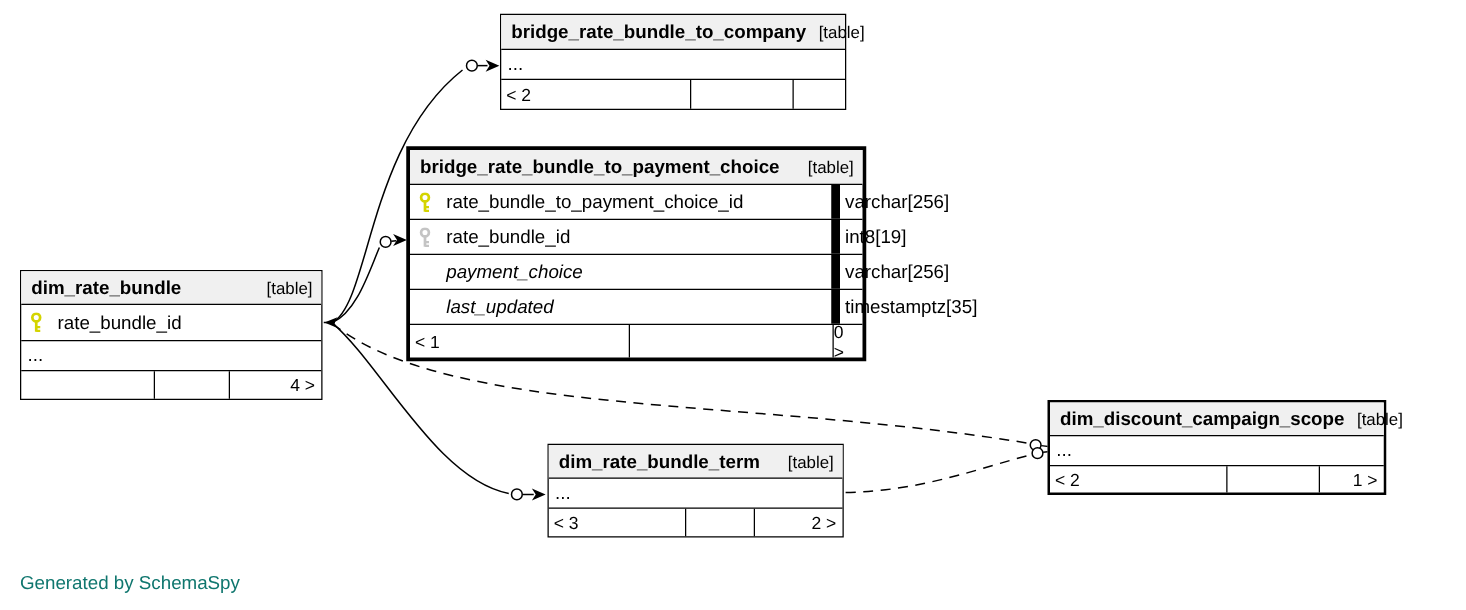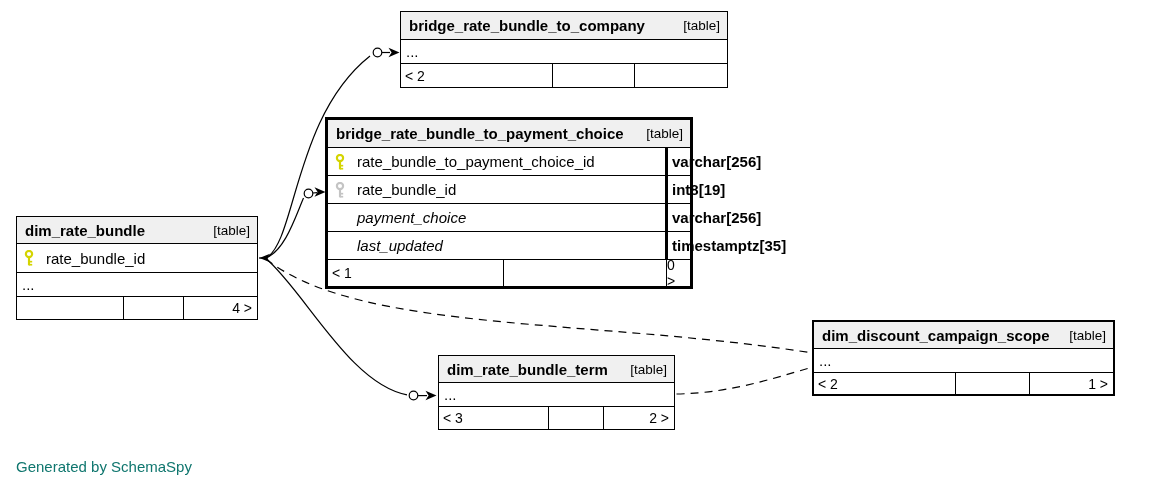--- a/index.html
+++ b/index.html
@@ -14,39 +14,39 @@
   .hdr{display:flex;justify-content:space-between;align-items:center;
        background:#f0f0f0;border-bottom:1px solid #000;padding:0 7px 0 8px;box-sizing:border-box;}
   .hdr .nm{font-weight:bold;font-size:15px;white-space:nowrap;}
   .hdr .bdg{font-size:13.5px;font-weight:normal;white-space:nowrap;margin-left:10px;}
   .row{display:flex;align-items:center;border-bottom:1px solid #000;box-sizing:border-box;font-size:15px;}
   .row .keyic{width:10px;margin:0 12px 0 7px;display:flex;align-items:center;}
   .row .noic{padding-left:29px;font-style:italic;}
   .row .ell{padding-left:5px;}
   .col-name{flex:1 1 auto;white-space:nowrap;overflow:hidden;}
   .col-type{flex:0 0 123px;align-self:stretch;display:flex;align-items:center;
-            border-left:3px solid #000000;padding-left:4px;box-sizing:border-box;white-space:nowrap;font-weight:bold;}
+            border-left:7px solid #000000;padding-left:4px;box-sizing:border-box;white-space:nowrap;}
   .ftr{display:flex;font-size:14px;box-sizing:border-box;}
   .ftr .c{box-sizing:border-box;display:flex;align-items:center;}
   .ftr .c + .c{border-left:1px solid #000;}
   .ftr .cl{padding-left:4px;}
   .ftr .cr{justify-content:flex-end;padding-right:5px;}
   
-  #t-company{left:400px;top:11px;width:328px;}
+  #t-company{left:400px;top:11px;width:277px;}
   #t-company .hdr{height:28px;} #t-company .row{height:24px;} #t-company .ftr{height:23px;}
   #t-company .c1{width:151px;} #t-company .c2{width:82px;} #t-company .c3{flex:1;}
   #t-payment{left:325px;top:117px;width:368px;}
   #t-payment .hdr{height:28px;} #t-payment .row{height:28px;} #t-payment .ftr{height:26px;}
   #t-payment .col-name{flex:0 0 337px;}
   #t-payment .c1{width:175px;} #t-payment .c2{width:163px;} #t-payment .c3{flex:1;}
   #t-ratebundle{left:16px;top:216px;width:242px;}
   #t-ratebundle .hdr{height:27px;} #t-ratebundle .row.r1{height:29px;} #t-ratebundle .row.r2{height:24px;}
   #t-ratebundle .ftr{height:22px;}
   #t-ratebundle .c1{width:106px;} #t-ratebundle .c2{width:60px;} #t-ratebundle .c3{flex:1;}
-  #t-scope{left:812px;top:320px;width:303px;}
+  #t-scope{left:838px;top:320px;width:271px;}
   #t-scope .hdr{height:27px;} #t-scope .row{height:24px;} #t-scope .ftr{height:21px;}
   #t-scope .c1{width:141px;} #t-scope .c2{width:74px;} #t-scope .c3{flex:1;}
   #t-term{left:438px;top:355px;width:237px;}
   #t-term .hdr{height:27px;} #t-term .row{height:24px;} #t-term .ftr{height:22px;}
   #t-term .c1{width:109px;} #t-term .c2{width:55px;} #t-term .c3{flex:1;}
   #gennote{position:absolute;left:16px;top:458px;font-size:15px;color:#0f766e;}
 </style>
 </head>
 <body>
 

